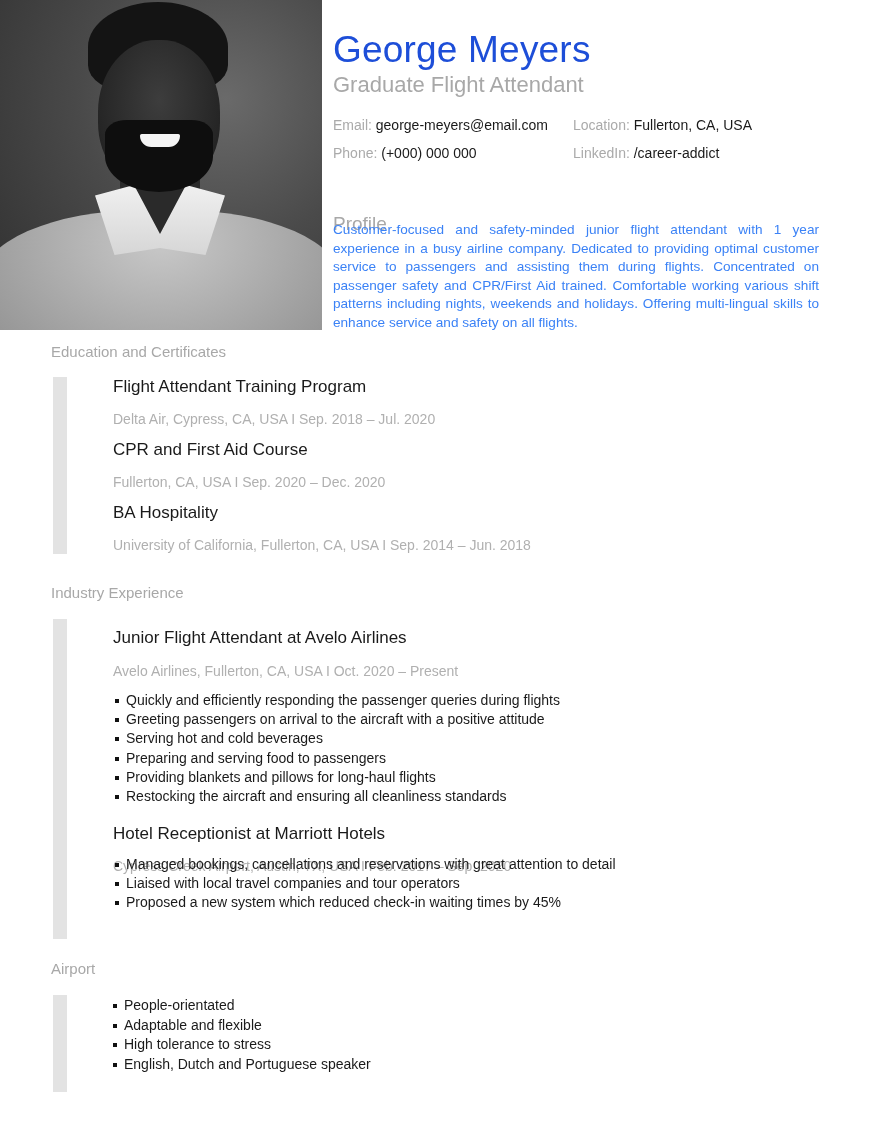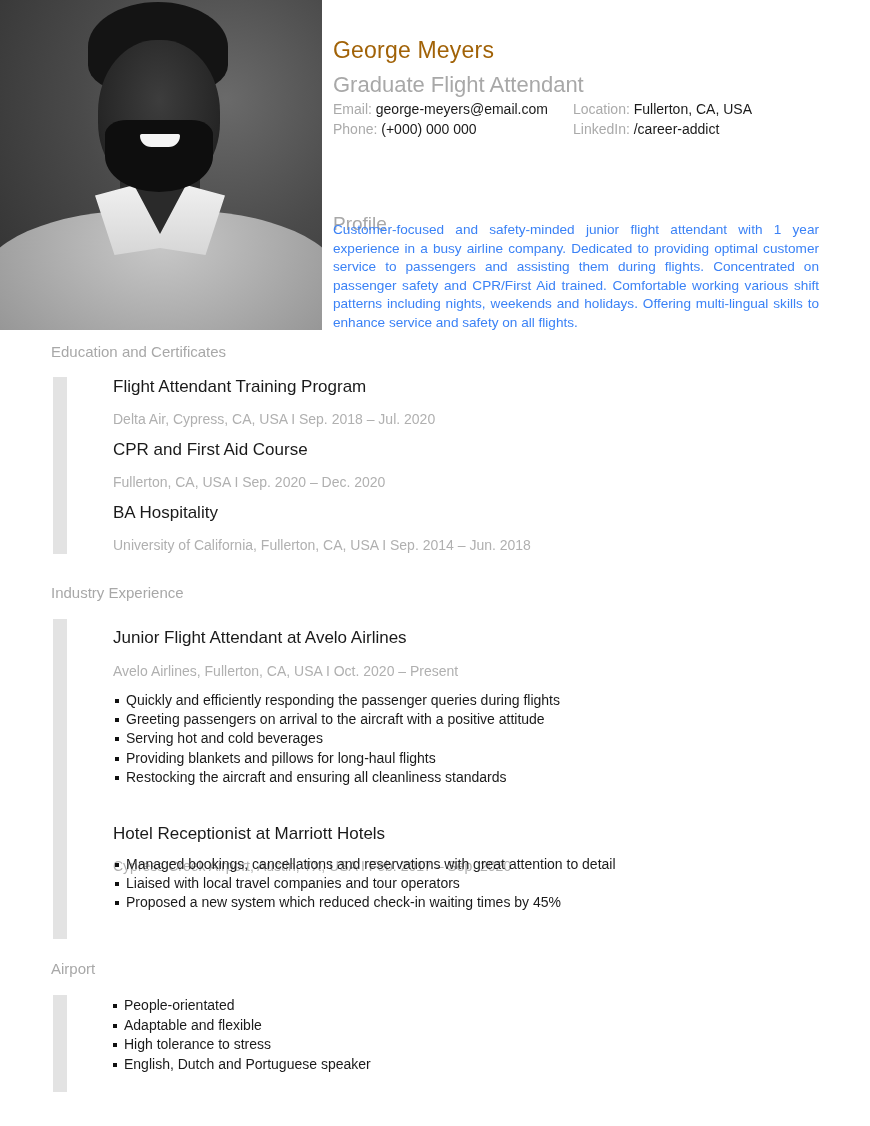--- a/index.html
+++ b/index.html
@@ -38,23 +38,23 @@
     position: absolute; left: 105px; top: 120px; width: 108px; height: 72px;
     background: #0e0e0e; border-radius: 20% 20% 50% 50%;
   }
   .photo .smile {
     position: absolute; left: 140px; top: 134px; width: 40px; height: 13px;
     background: #f4f4f4; border-radius: 3px 3px 20px 20px;
   }
 
   
   .header { position: absolute; left: 333px; top: 30px; width: 490px; }
-  .name { font-size: 23px; font-weight: 300; color: #a16207; letter-spacing: 0.2px; line-height: 40px; }
+  .name { font-size: 37px; font-weight: 300; color: #1d4ed8; letter-spacing: 0.2px; line-height: 40px; }
   .job-title { font-size: 22px; color: #a8a8a8; line-height: 30px; margin-top: 0px; }
-  .contacts { display: grid; grid-template-columns: 240px 250px; row-gap: 1px; font-size: 14px; line-height: 19px; }
+  .contacts { margin-top: 16px; display: grid; grid-template-columns: 240px 250px; row-gap: 9px; font-size: 14px; line-height: 19px; }
   .contact-label { color: #aaaaaa; }
   .contact-value { color: #1a1a1a; }
 
   .profile-title { position: absolute; left: 333px; top: 186px; font-size: 19px; color: #a8a8a8; margin-top: 27px; }
   .profile-text {
     position: absolute; left: 333px; top: 221px; width: 486px;
     font-size: 13.6px; line-height: 18.6px; text-align: justify; color: #3b82f6;
   }
 
   
@@ -125,20 +125,21 @@
 
 <div class="section-title" style="top:584px;">Industry Experience</div>
 <div class="bar" style="top:619px;height:320px;"></div>
 
 <div class="entry-title" style="top:628px;">Junior Flight Attendant at Avelo Airlines</div>
 <div class="entry-meta" style="top:663px;">Avelo Airlines, Fullerton, CA, USA I Oct. 2020 – Present</div>
 <ul class="bullets" style="top:691px;">
   <li>Quickly and efficiently responding the passenger queries during flights</li>
   <li>Greeting passengers on arrival to the aircraft with a positive attitude</li>
   <li>Serving hot and cold beverages</li>
+  <li>Preparing and serving food to passengers</li>
   <li>Providing blankets and pillows for long-haul flights</li>
   <li>Restocking the aircraft and ensuring all cleanliness standards</li>
 </ul>
 
 <div class="entry-title" style="top:824px;">Hotel Receptionist at Marriott Hotels</div>
 <div class="entry-meta" style="top:858px;">Cypress Creek Airport, Austin, TX, USA I Feb. 2017 – Sep. 2020</div>
 <ul class="bullets" style="top:855px;">
   <li>Managed bookings, cancellations and reservations with great attention to detail</li>
   <li>Liaised with local travel companies and tour operators</li>
   <li>Proposed a new system which reduced check-in waiting times by 45%</li>

